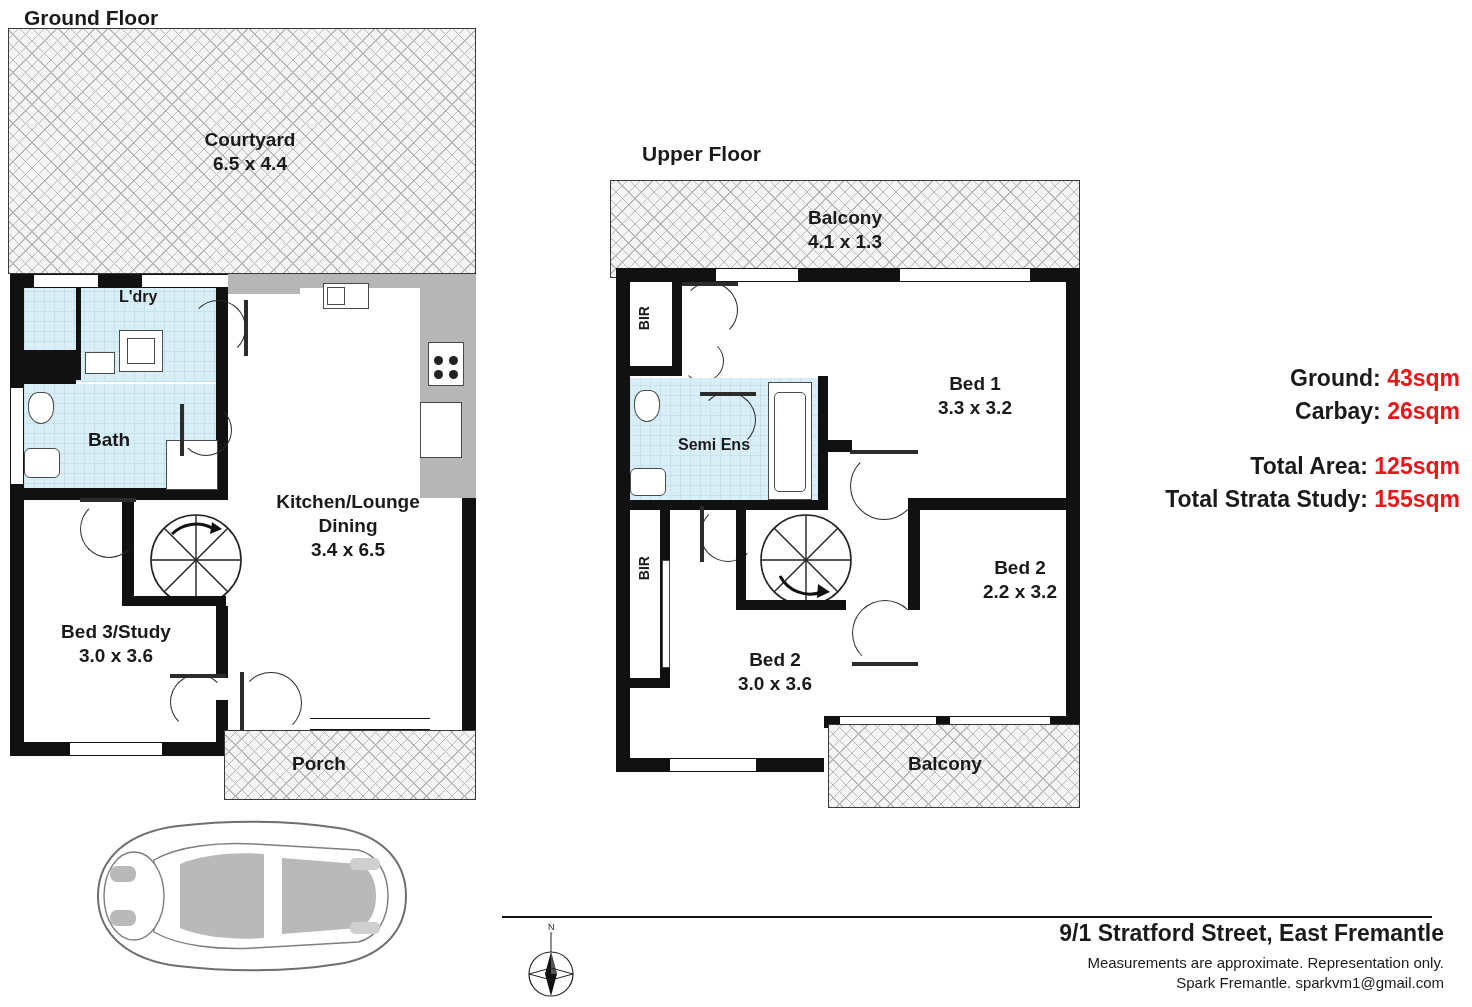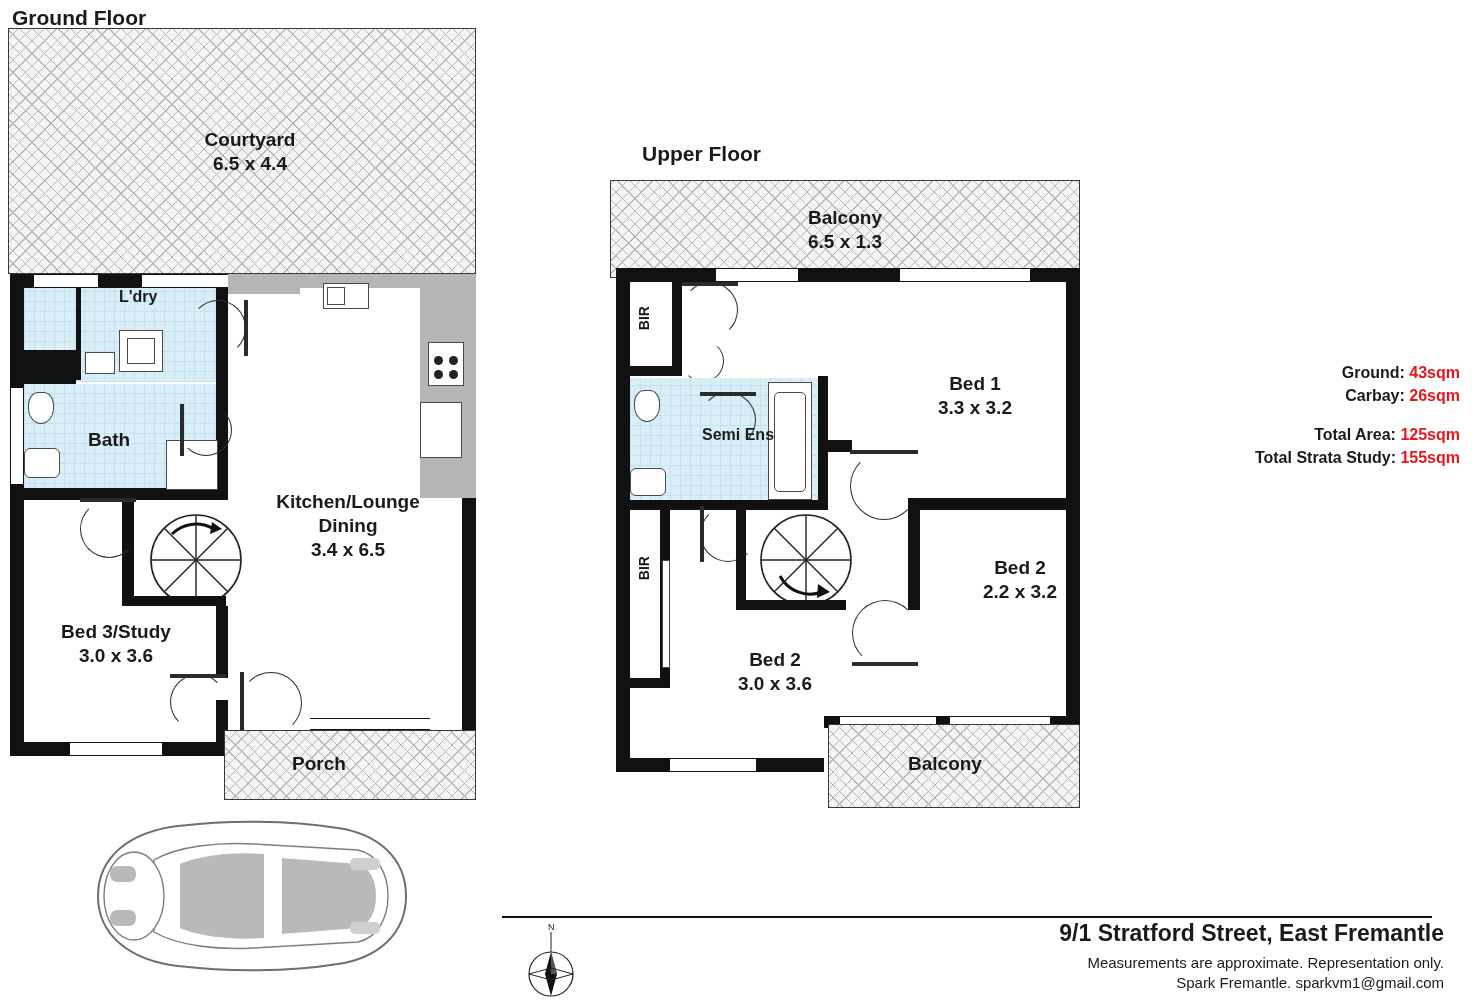--- a/index.html
+++ b/index.html
@@ -37,36 +37,36 @@
       repeating-linear-gradient(90deg, #c3e3ef 0 1px, transparent 1px 10px);
   }
   .grey{position:absolute;background:#b6b6b6;}
   .white{position:absolute;background:#ffffff;}
   .fixture{position:absolute;border:1.5px solid #4a4a4a;background:#ffffff;box-sizing:border-box;}
   .door-arc{position:absolute;border:1.6px solid #2b2b2b;border-radius:50%;box-sizing:border-box;}
   .door-leaf{position:absolute;background:#2b2b2b;}
   .win{position:absolute;background:#ffffff;border-top:1.6px solid #111;border-bottom:1.6px solid #111;box-sizing:border-box;}
   .win-v{position:absolute;background:#ffffff;border-left:1.6px solid #111;border-right:1.6px solid #111;box-sizing:border-box;}
   
-  #areas{position:absolute;left:1160px;top:362px;width:300px;text-align:right;font-size:16px;font-weight:bold;line-height:1.43;}
+  #areas{position:absolute;left:1160px;top:362px;width:300px;text-align:right;font-size:23px;font-weight:bold;line-height:1.43;}
   #areas .row{white-space:nowrap;}
   #areas .val{color:#e8161b;}
-  #totals{margin-top:16px;}
+  #totals{margin-top:22px;}
   
   .footer{position:absolute;right:28px;text-align:right;}
   .addr{font-size:23px;font-weight:bold;}
   .fine{font-size:15px;}
   .hr{position:absolute;left:502px;top:916px;width:930px;height:2px;background:#111;}
   .compass{position:absolute;left:520px;top:918px;width:62px;height:82px;}
   .stair{position:absolute;}
 </style>
 </head>
 <body>
 
-<div class="label floor-title" style="left:12px;top:6px;">Ground Floor</div>
+<div class="label floor-title" style="left:24px;top:6px;">Ground Floor</div>
 
 <div class="hatch" style="left:8px;top:28px;width:468px;height:246px;"></div>
 <div class="label room" style="left:130px;top:128px;width:240px;">
   <div>Courtyard</div>
   <div class="dim">6.5 x 4.4</div>
 </div>
 
 <div class="wall" style="left:10px;top:274px;width:14px;height:482px;"></div>
 <div class="wall" style="left:10px;top:274px;width:466px;height:14px;"></div>
 <div class="wall" style="left:462px;top:274px;width:14px;height:456px;"></div>
@@ -166,21 +166,21 @@
     <rect x="292" y="52" width="30" height="12" rx="5" fill="#cfcfcf"></rect>
     <rect x="292" y="116" width="30" height="12" rx="5" fill="#cfcfcf"></rect>
   </svg>
 </div>
 
 <div class="label floor-title" style="left:642px;top:142px;">Upper Floor</div>
 
 <div class="hatch" style="left:610px;top:180px;width:470px;height:98px;"></div>
 <div class="label room" style="left:730px;top:206px;width:230px;">
   <div>Balcony</div>
-  <div class="dim">6.5 x 1.3</div>
+  <div class="dim">4.1 x 1.3</div>
 </div>
 
 <div class="wall" style="left:616px;top:268px;width:464px;height:14px;"></div>
 <div class="wall" style="left:616px;top:268px;width:14px;height:504px;"></div>
 <div class="wall" style="left:1066px;top:268px;width:14px;height:454px;"></div>
 <div class="wall" style="left:616px;top:758px;width:208px;height:14px;"></div>
 <div class="wall" style="left:824px;top:716px;width:256px;height:12px;"></div>
 
 <div class="win" style="left:716px;top:268px;width:82px;height:14px;"></div>
 <div class="win" style="left:900px;top:268px;width:130px;height:14px;"></div>
@@ -196,21 +196,21 @@
 <div class="door-leaf" style="left:682px;top:282px;width:56px;height:4px;"></div>
 <div class="door-arc" style="left:682px;top:340px;width:42px;height:42px;border-color:#2b2b2b;border-top-color:transparent;border-left-color:transparent;"></div>
 
 <div class="wet" style="left:630px;top:378px;width:198px;height:128px;"></div>
 <div class="wall" style="left:818px;top:376px;width:10px;height:130px;"></div>
 <div class="wall" style="left:630px;top:500px;width:198px;height:10px;"></div>
 <div class="fixture" style="left:634px;top:390px;width:26px;height:32px;border-radius:40% 40% 50% 50%;"></div>
 <div class="fixture" style="left:630px;top:468px;width:36px;height:28px;border-radius:6px;"></div>
 <div class="fixture" style="left:768px;top:382px;width:44px;height:118px;"></div>
 <div class="fixture" style="left:774px;top:392px;width:32px;height:100px;border-radius:5px;"></div>
-<div class="label small-room" style="left:678px;top:426px;margin-left:24px;">Semi Ens</div>
+<div class="label small-room" style="left:678px;top:436px;">Semi Ens</div>
 <div class="door-arc" style="left:700px;top:392px;width:56px;height:56px;border-color:#2b2b2b;border-bottom-color:transparent;border-left-color:transparent;"></div>
 <div class="door-leaf" style="left:700px;top:392px;width:56px;height:4px;"></div>
 <div class="door-arc" style="left:700px;top:506px;width:56px;height:56px;border-color:#2b2b2b;border-top-color:transparent;border-right-color:transparent;"></div>
 <div class="door-leaf" style="left:700px;top:506px;width:4px;height:56px;"></div>
 
 <div class="label room" style="left:880px;top:372px;width:190px;">
   <div>Bed 1</div>
   <div class="dim">3.3 x 3.2</div>
 </div>
 <div class="wall" style="left:908px;top:498px;width:172px;height:12px;"></div>

